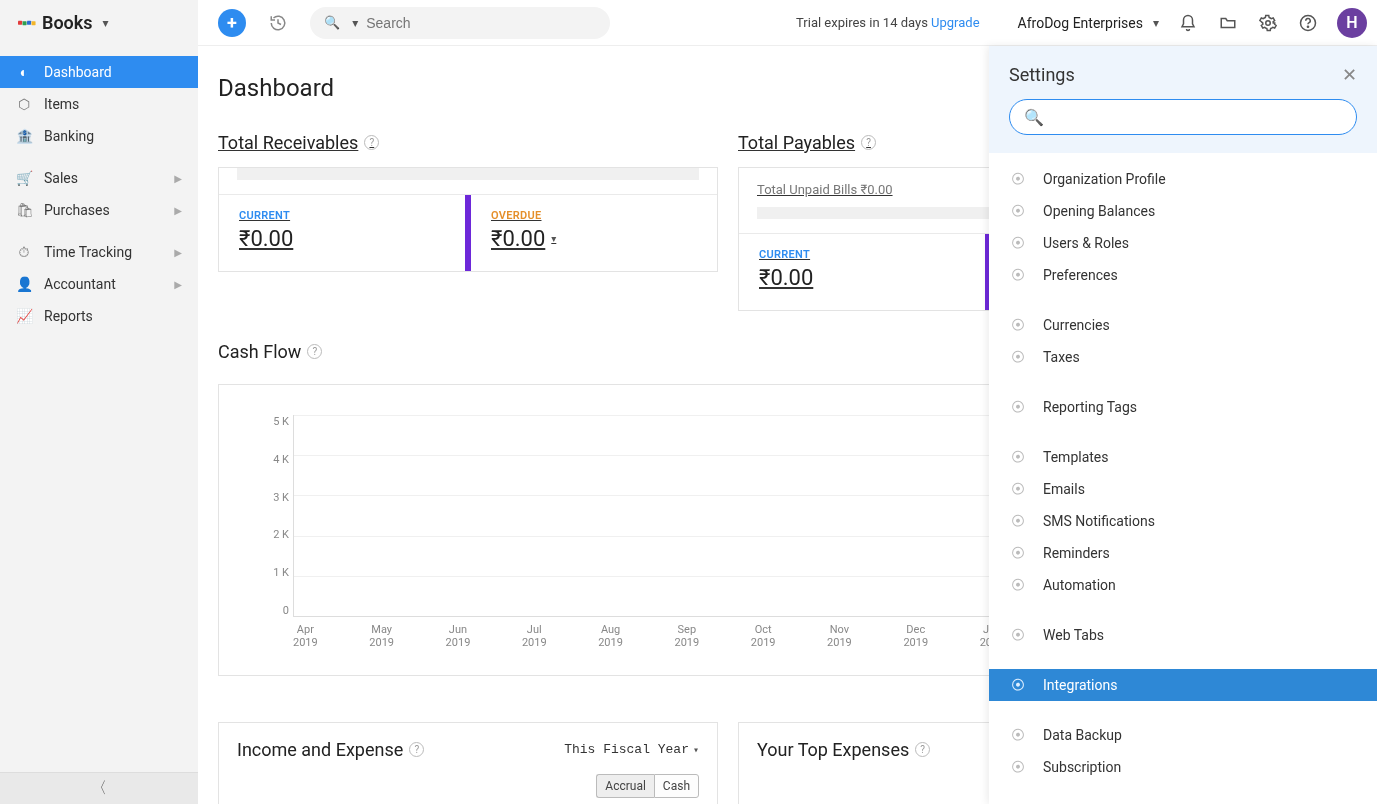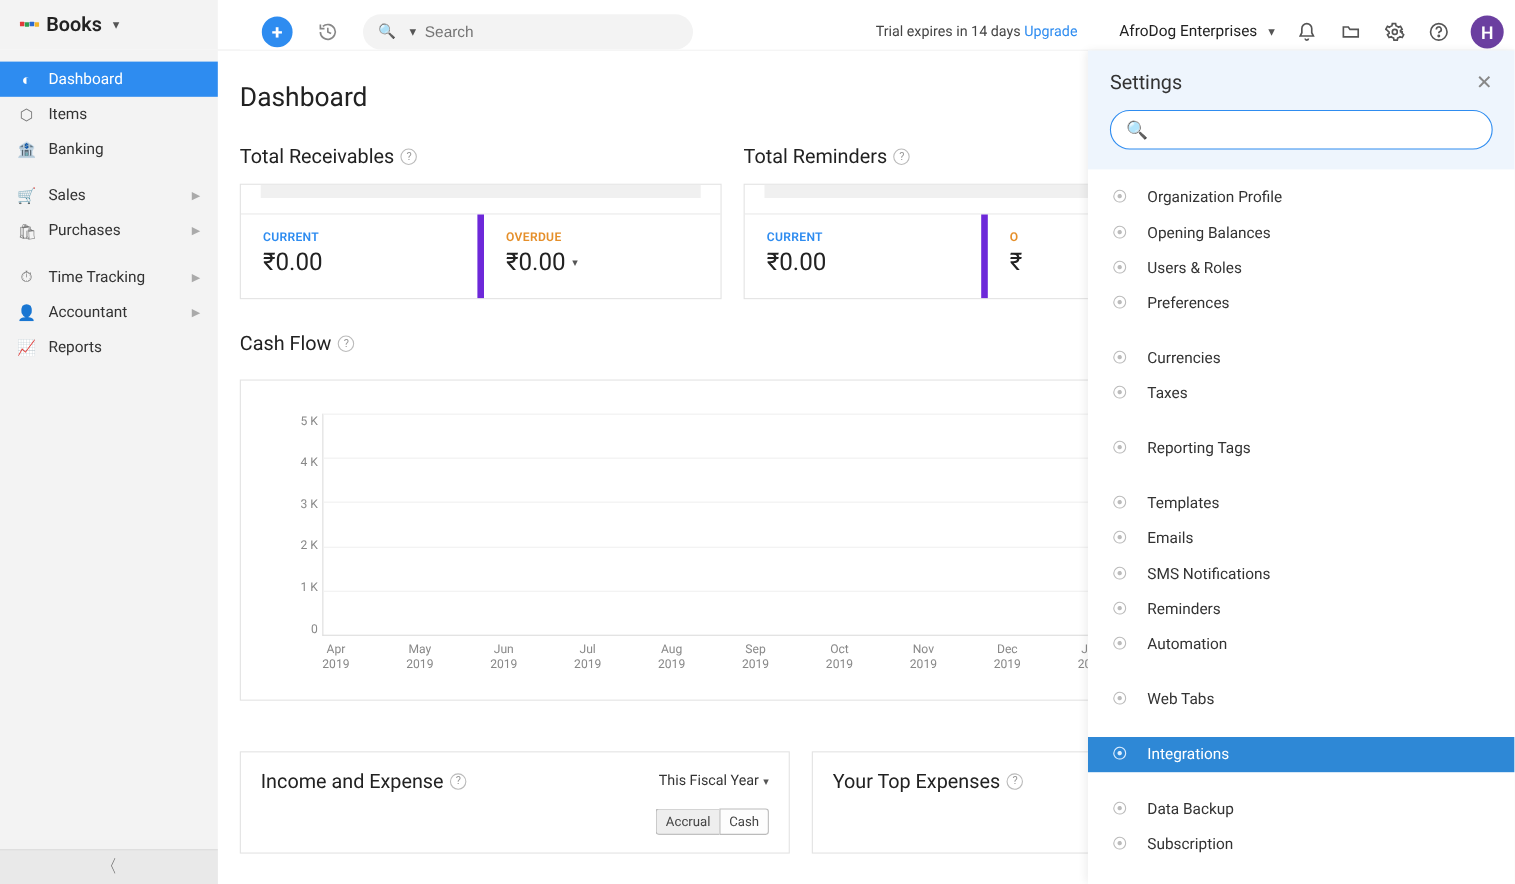--- a/index.html
+++ b/index.html
@@ -7,25 +7,24 @@
     font-family: -apple-system, BlinkMacSystemFont, "Segoe UI", Roboto, "Helvetica Neue", Arial, sans-serif;
     background: #fff;
     color: #333;
     width:1377px; height:804px;
     overflow: hidden;
     position: relative;
   }
 
   
   .header {
-    height:46px; display:flex; align-items:flex-end;
+    height:46px; display:flex; align-items:center;
     border-bottom:1px solid #eee;
     position: relative;
     z-index: 5;
-    gap: 20px;
   }
   .logo-area {
     width:198px; height:46px; display:flex; align-items:center;
     gap:6px; padding-left:18px;
     background:#f3f3f3;
   }
   .books-txt { font-size:18px; font-weight:600; color:#222; }
   .chev { font-size:12px; color:#555; margin-left:4px; }
 
   .header-tools {
@@ -83,22 +82,23 @@
     position:absolute; left:198px; right:0; top:46px; bottom:0;
     overflow: hidden;
     padding:28px 0 0 0;
   }
   .page-title { font-size:24px; color:#222; padding-left:20px; }
 
   .cards-row {
     display:flex; gap:20px; padding:30px 20px 0 20px;
   }
   .card {
-    width:438px;
+    width:500px;
     background:#fff;
+    text-decoration:underline;
   }
   .card-title { font-size:18px; color:#222; display:flex; align-items:center; gap:6px; margin-bottom:14px; }
   .help-q {
     width:15px;height:15px;border:1px solid #bbb;border-radius:50%;
     font-size:10px;color:#999;display:inline-flex;align-items:center;justify-content:center;
   }
   .card-box { border:1px solid #e3e3e3; }
   .unpaid {
     padding:14px 18px 10px 18px; font-size:13px; color:#777;
   }
@@ -151,21 +151,21 @@
   .lower-row {
     display:flex; gap:20px; padding:46px 20px 0 20px;
   }
   .lower-card {
     width:500px; border:1px solid #e3e3e3; padding:16px 18px;
   }
   .lc-head {
     display:flex; align-items:center; justify-content:space-between;
   }
   .lc-title { font-size:18px; color:#222; display:flex; align-items:center; gap:6px; }
-  .fy-select { font-size:13px; color:#333; display:flex; gap:4px; align-items:center;}
+  .fy-select { font-size:13px; color:#333; display:flex; gap:4px; align-items:center;font-family:Liberation Mono, monospace;}
   .seg {
     margin-top:14px; text-align:right;
   }
   .seg-btn {
     display:inline-block; border:1px solid #bbb; padding:4px 8px; font-size:12px; color:#444;
     background:#fdfdfd; cursor:pointer;
   }
   .seg-btn.active { background:#eee; }
   .seg-btn:first-child { border-right:none; border-radius:3px 0 0 3px; }
   .seg-btn:last-child { border-radius:0 3px 3px 0; }
@@ -344,24 +344,25 @@
               <span>₹0.00</span>
               <span class="dd">▾</span>
             </div>
           </div>
         </div>
       </div>
     </div>
 
     <div class="card">
       <div class="card-title">
-        <span>Total Reminders</span>
+        <span>Total Payables</span>
         <span class="help-q">?</span>
       </div>
       <div class="card-box">
+        <div class="unpaid">Total Unpaid Bills ₹0.00</div>
         <div class="bar"></div>
         <div class="split">
           <div>
             <div class="mini-label current">CURRENT</div>
             <div class="big-amt">₹0.00</div>
           </div>
           <div style="overflow:hidden">
             <div class="mini-label overdue">O</div>
             <div class="big-amt">₹</div>
           </div>

